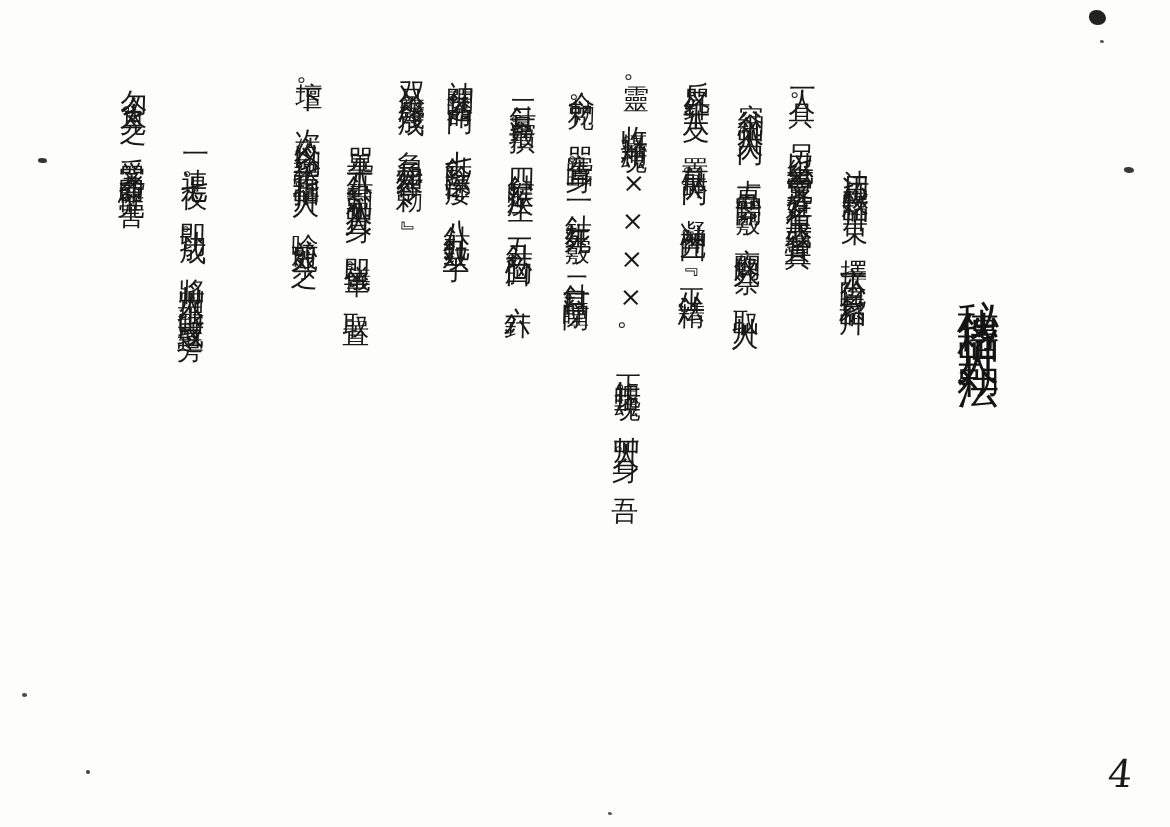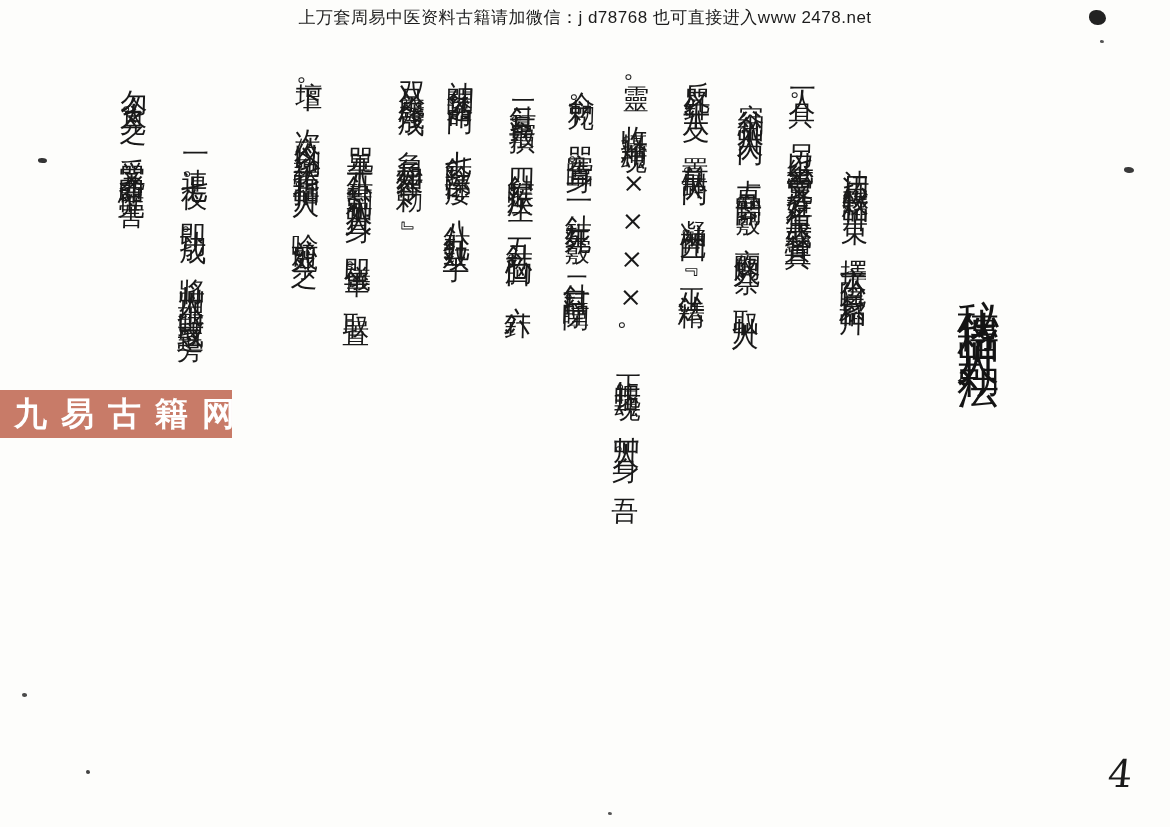--- a/index.html
+++ b/index.html
@@ -109,41 +109,37 @@
   .sp4 { left: 1100px; top: 40px;  width: 4px;  height: 3px; background:#555; }
   .sp5 { left: 86px;   top: 770px; width: 4px;  height: 4px; background:#444; }
   .sp6 { left: 608px;  top: 812px; width: 4px;  height: 3px; background:#555; }
   .sp7 { left: 22px;   top: 693px; width: 5px;  height: 4px; background:#4a4a4a; }
 </style>
 </head>
 <body>
 
 <div id="scan-page">
 
-  <div class="scan-header">上万套周易中医资料古籍请加微信：j d78768  也可直接进入www 2478.net</div>
 
   <div class="title-col c-title">秘傳稻艸人勅法</div>
 
   <div class="vcol c0">法用秋收稻艸一束。擇六丁陰日紮稻艸</div>
   <div class="vcol c1">人一具。另以紙書受咒者姓名生辰或繪其真</div>
   <div class="vcol c2">容納入艸人內。点五官開竅。夜間咒祭。取艸人</div>
   <div class="vcol c3">反咒針十八支。置前缽內。凝神咒曰。『巫法精</div>
   <div class="vcol c4">靈。收攝精魂。××××。正魄正魂。艸人一身。吾</div>
   <div class="vcol c5">今勅咒。咒害臨身。一針生死竅。二針目瞳閉。</div>
   <div class="vcol c6">三針鼻竅損。四針喉疾生。五針心胸口。六針</div>
   <div class="vcol c7">神關透命門。七針陰部痿。八針九針双手</div>
   <div class="vcol c8">双足廢殘成。急急如律令勅。』</div>
   <div class="vcol c9">咒畢十八針盡剌入艸人身。即儀畢。取置</div>
   <div class="vcol c10">壇下。次夜以劍訣指直指艸人。唸前咒祭之。</div>
   <div class="vcol c11">一連七夜。即功成。將艸人埋山野或道旁。</div>
   <div class="vcol c12">勿令人見之。受咒者即罹咒害。</div>
 
-  <div class="watermark">
-    <span>九易古籍网</span>
-  </div>
 
   <div class="page-number">4</div>
 
   <div class="speck sp1"></div>
   <div class="speck sp2"></div>
   <div class="speck sp3"></div>
   <div class="speck sp4"></div>
   <div class="speck sp5"></div>
   <div class="speck sp6"></div>
   <div class="speck sp7"></div>

